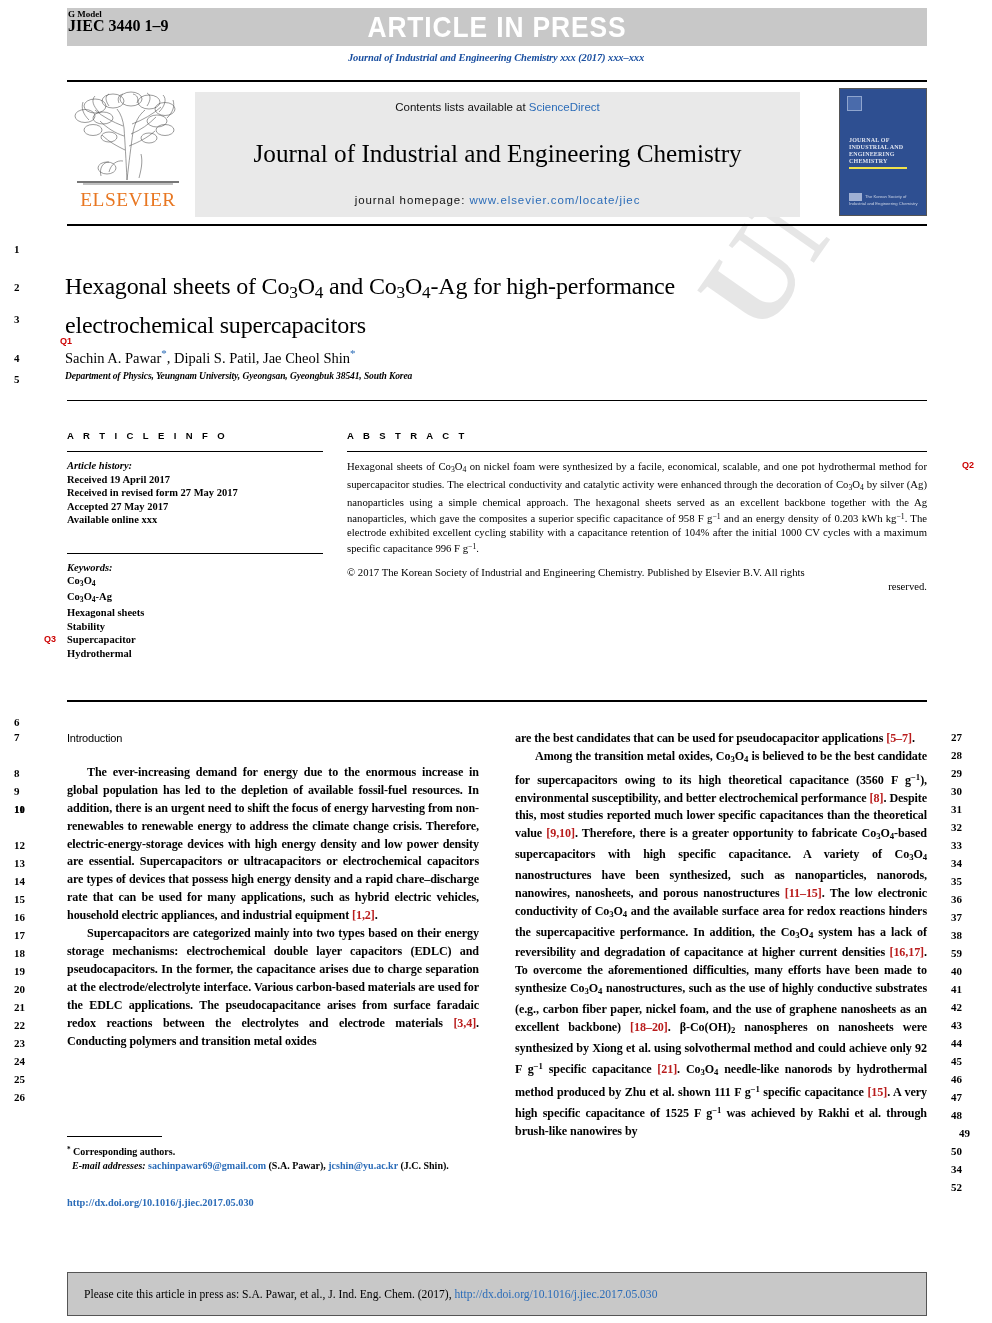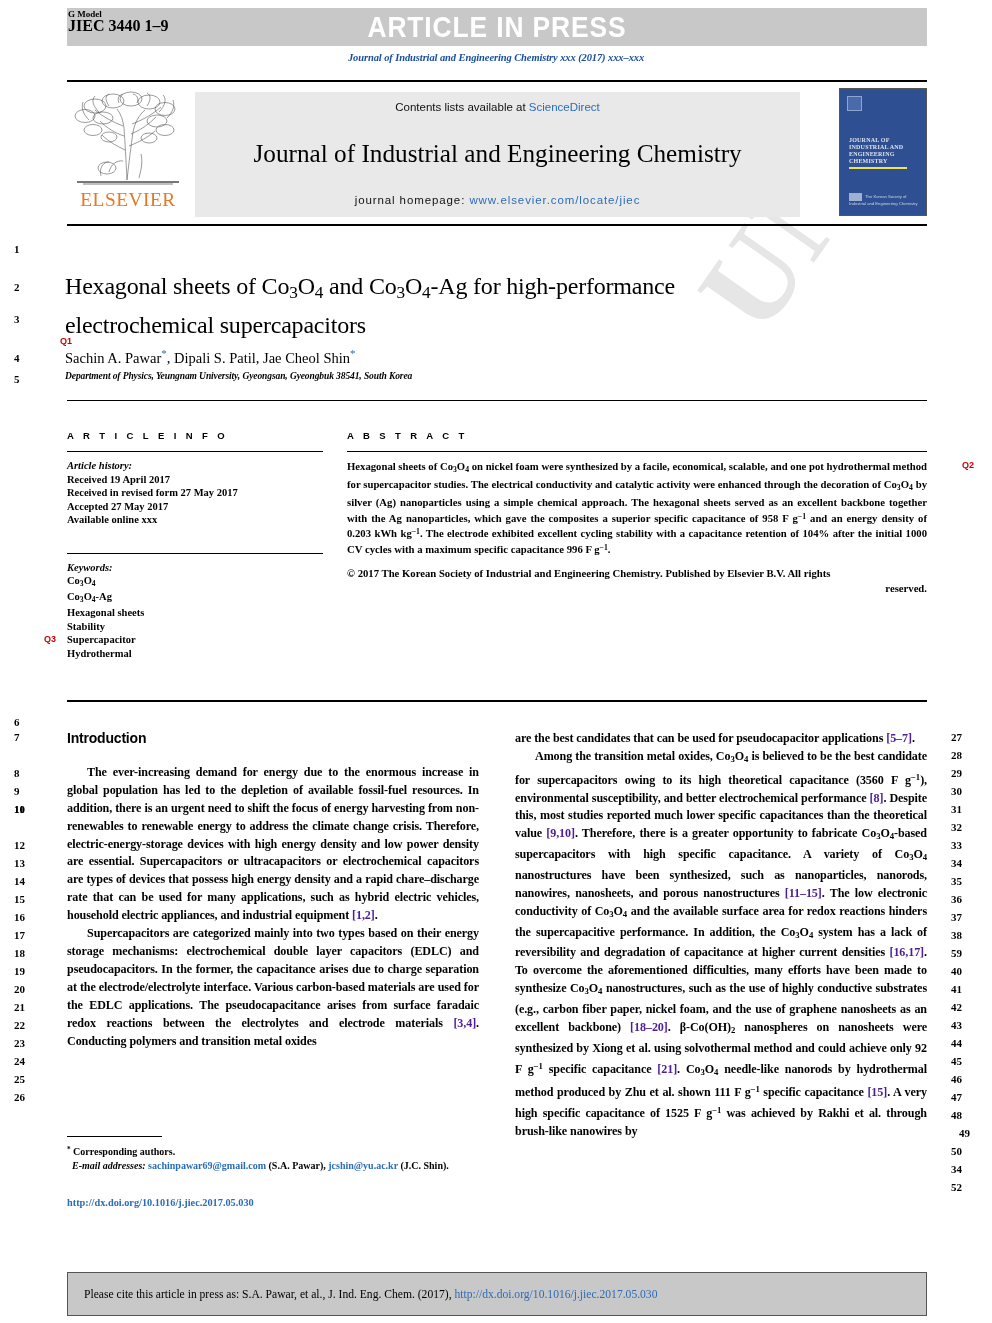--- a/index.html
+++ b/index.html
@@ -183,45 +183,45 @@
     font-family:"Liberation Serif", serif;
     font-size:10.5px; line-height:13.5px; font-weight:700;
   }
   .info-body .ital { font-style:italic; }
   .kw-gap { height:16px; }
 
   
   #abs-col { position:absolute; left:347px; top:430px; width:580px; }
   #abs-text {
     font-family:"Liberation Serif", serif;
-    font-size:10.7px; line-height:14.4px; font-weight:700;
+    font-size:10.7px; line-height:14.4px; font-weight:400;
     text-align:justify;
   }
   #abs-text p { margin:0; }
   #abs-copy { margin-top:9px; text-align:justify; }
   #abs-copy .right { display:block; text-align:right; }
 
   
   .bodycol {
     position:absolute; top:730px; width:412px;
     font-family:"Liberation Serif", serif;
     font-size:12.1px; line-height:17.9px; font-weight:700;
     text-align:justify;
     letter-spacing:-0.1px;
   }
   #col-left { left:67px; }
   #col-right { left:515px; }
   .bodycol h2 {
     margin:0 0 16px 0;
     font-family:"Liberation Sans", sans-serif;
-    font-size:14px; font-weight:700;
+    font-size:11px; font-weight:400;
     letter-spacing:-0.2px;
   }
   .bodycol p { margin:0; text-indent:20px; }
-  .ref { color:#4c1d95;margin-top:48px; }
+  .ref { color:#b91c1c;margin-top:48px; }
 
   
   #footnote {
     position:absolute; left:67px; top:1136px; width:412px;
     font-family:"Liberation Serif", serif;
     font-size:10px; line-height:14px; font-weight:700;
   }
   #footnote .sep { width:95px; height:1px; background:#000; margin-bottom:6px; }
   #footnote .ital { font-style:italic; }
   #footnote a { color:#2b6cb8; text-decoration:none; }

